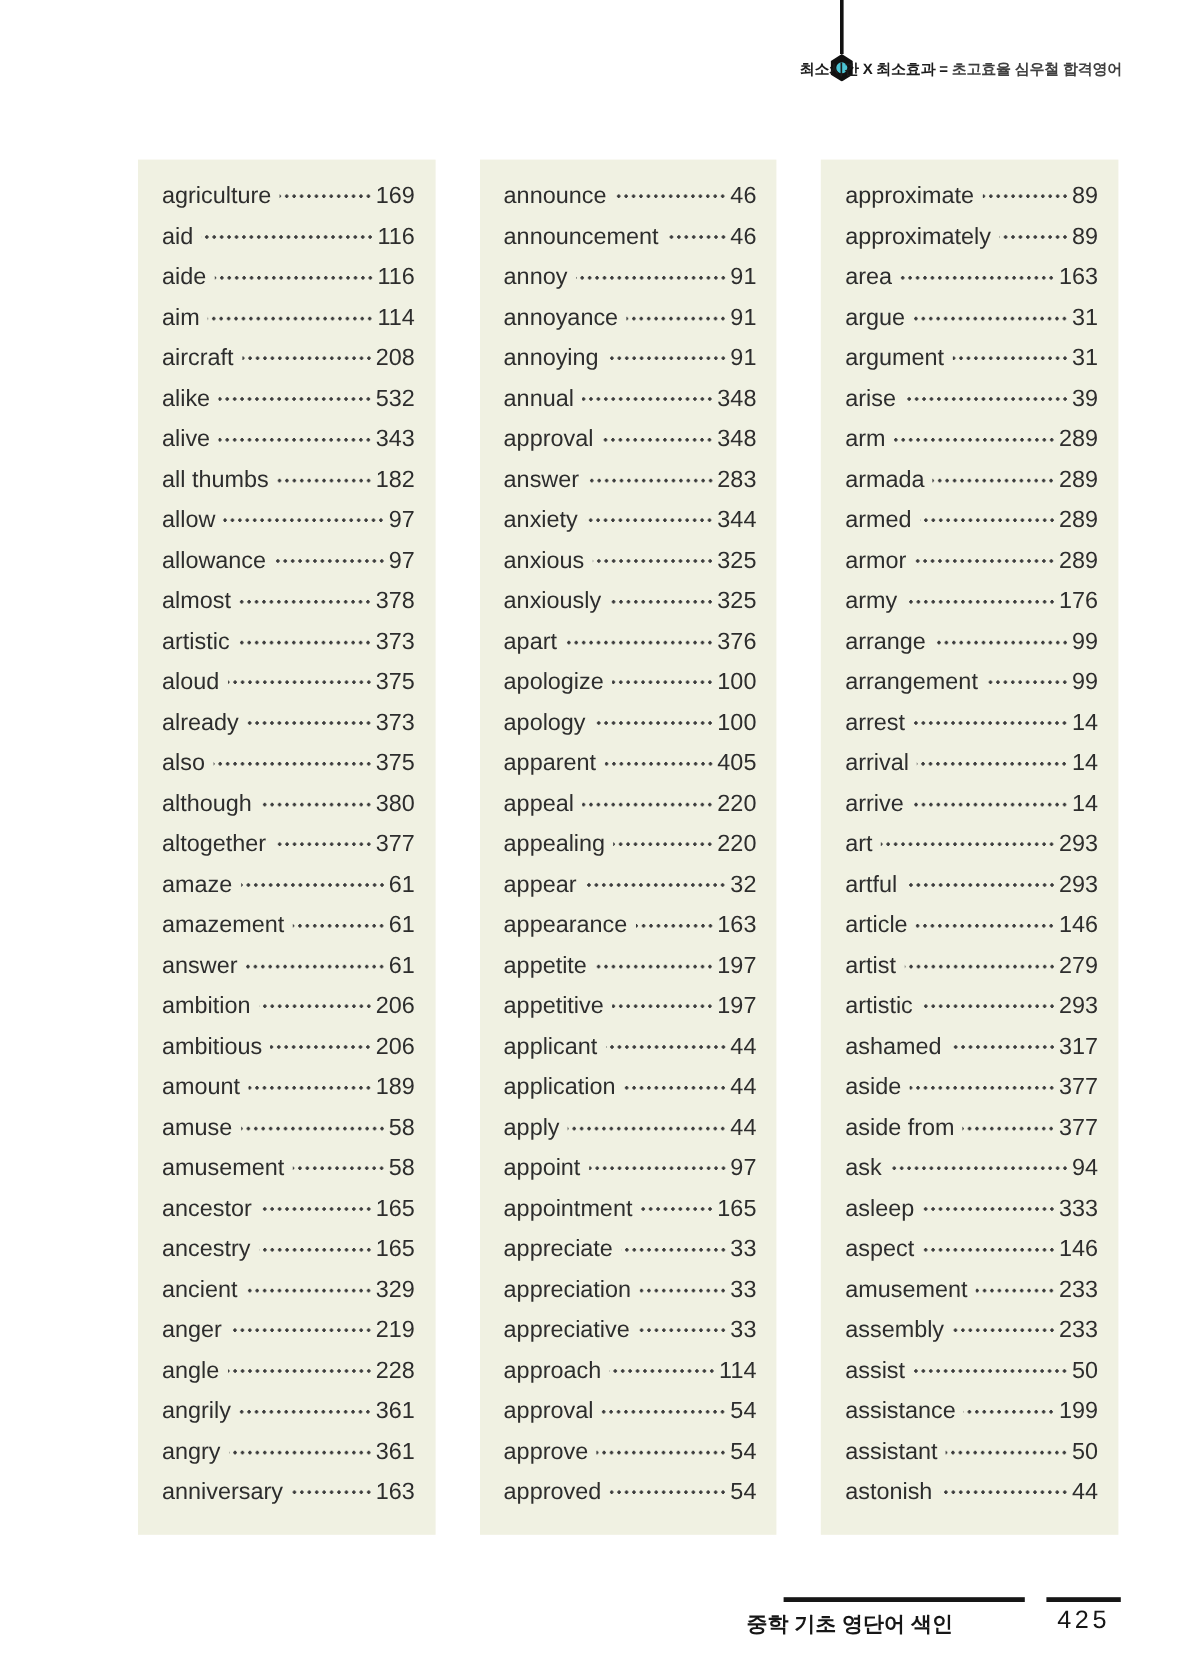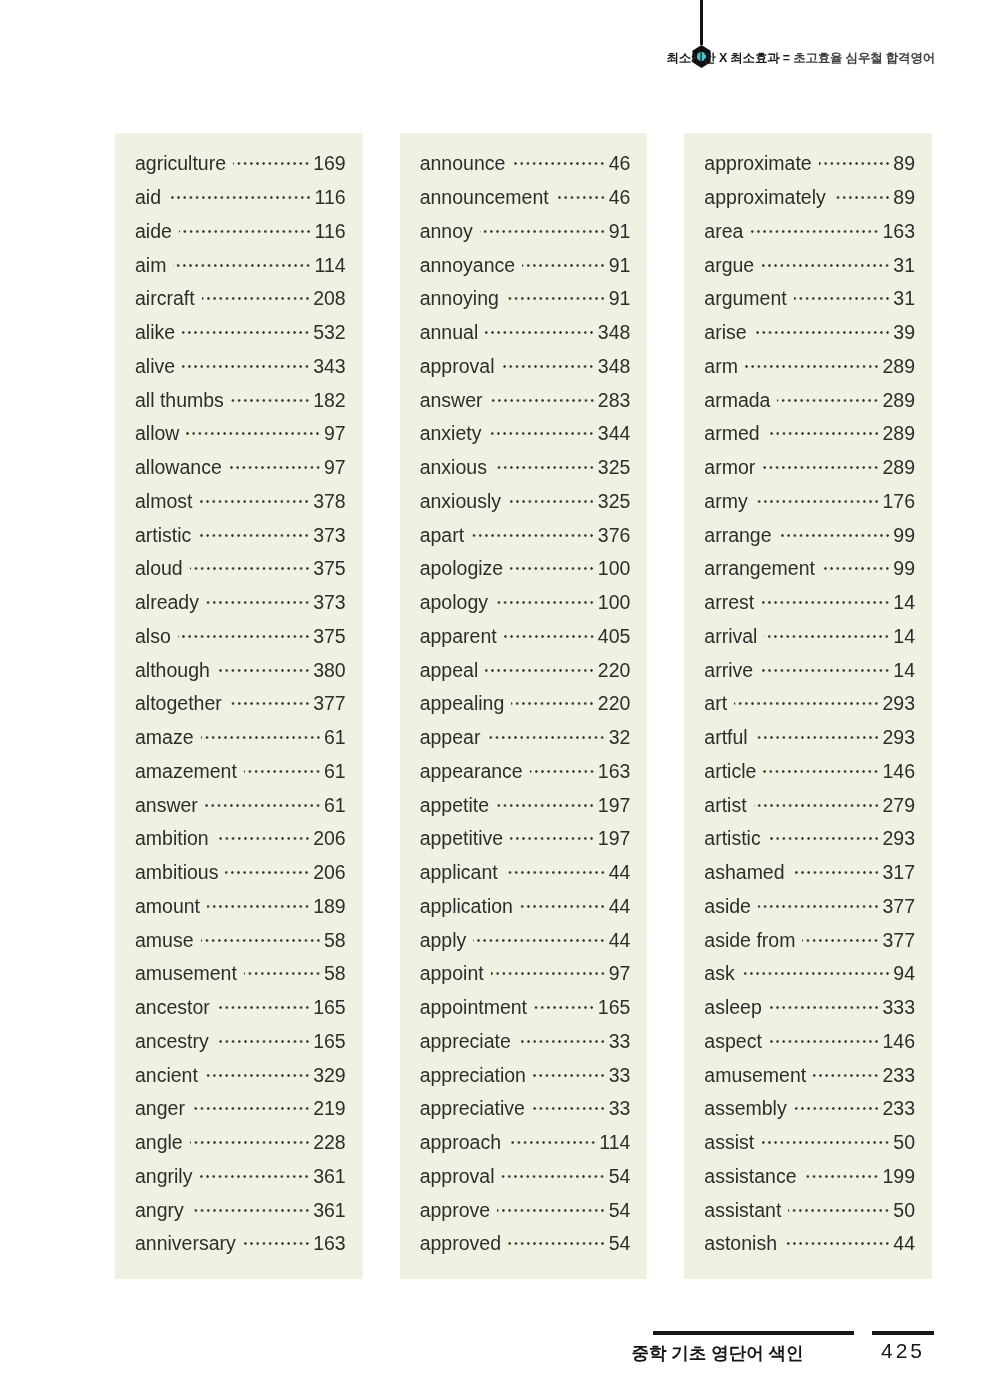--- a/index.html
+++ b/index.html
@@ -77,23 +77,23 @@
 
   
   .footer-bar-main {
     position: absolute;
     left: 653px; top: 1331px;
     width: 201px; height: 3.5px;
     background: #161616;
   }
   .footer-title {
     position: absolute;
-    left: 592px; top: 1341px;
+    left: 622px; top: 1341px;
     width: 251px;
-    text-align: center;
+    text-align: left;
     font-size: 17.5px;
     font-weight: bold;
     color: #161616;
     white-space: nowrap;
   }
   .footer-bar-page {
     position: absolute;
     left: 872px; top: 1331px;
     width: 62px; height: 3.5px;
     background: #161616;

